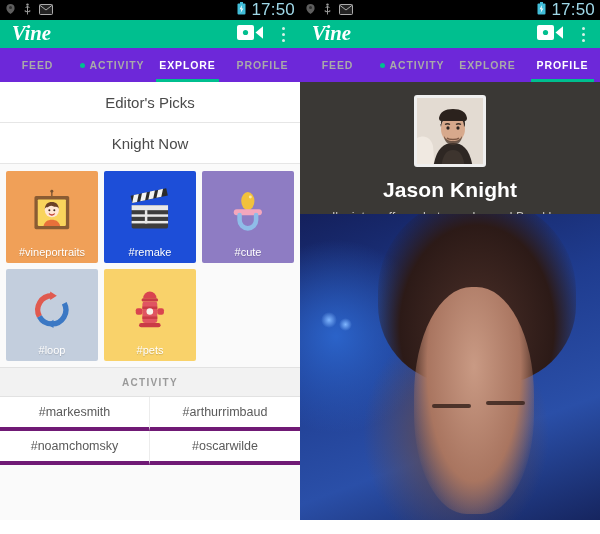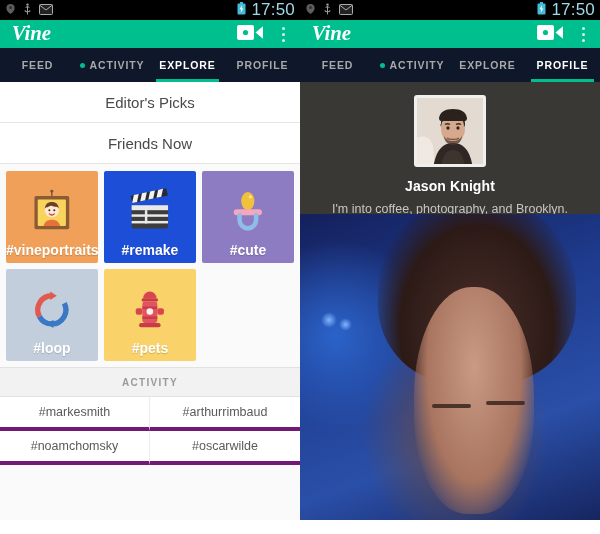--- a/index.html
+++ b/index.html
@@ -29,21 +29,21 @@
     padding: 0 10px; position: relative;
   }
   .logo { height: 26px; display: block; }
   .appbar-spacer { flex: 1; }
   .cam-icon { display: block; margin-right: 14px; }
   .dots { display: flex; flex-direction: column; gap: 3px; align-items: center; padding: 4px 5px; }
   .dots i { width: 3px; height: 3px; background: #d6f2e8; border-radius: 50%; display: block; }
 
   
   .tabbar {
-    height: 34px; background: #0f172a; display: flex; align-items: stretch;
+    height: 34px; background: #6d28d9; display: flex; align-items: stretch;
     position: relative;
   }
   .tab {
     flex: 1; display: flex; align-items: center; justify-content: center; gap: 4px;
     font-size: 10.5px; letter-spacing: .9px; color: #a9a9a9; font-weight: 700;
     position: relative; text-transform: uppercase;
   }
   .tab.active { color: #ffffff; }
   .tab.active::after {
     content: ""; position: absolute; left: 8%; right: 8%; bottom: 0;
@@ -62,21 +62,21 @@
     padding: 7px 6px 6px 6px; background: #fafafa;
   }
   .tile {
     position: relative; aspect-ratio: 1/1; border-radius: 2px;
     display: flex; align-items: center; justify-content: center;
     overflow: hidden;
   }
   .tile .art { width: 54%; height: 54%; display: block; margin-bottom: 10px; }
   .tile .tlabel {
     position: absolute; bottom: 5px; left: 0; right: 0; text-align: center;
-    color: #fff; font-size: 14px; font-weight: 700; text-shadow: 0 1px 1px rgba(0,0,0,.18);
+    color: #fff; font-size: 11px; font-weight: 400; text-shadow: 0 1px 1px rgba(0,0,0,.18);
   }
   .trending-bar {
     height: 30px; background: #f2f2f2; display: flex; align-items: center; justify-content: center;
     font-size: 10px; letter-spacing: 1.3px; color: #9a9a9a; font-weight: 700;
     border-top: 1px solid #e2e2e2; border-bottom: 1px solid #e2e2e2;
   }
   .trend-grid { display: grid; grid-template-columns: 1fr 1fr; background: #fff; }
   .trend-cell {
     height: 34px; display: flex; align-items: center; justify-content: center;
     font-size: 12.5px; color: #5a5a5a;
@@ -84,21 +84,21 @@
   }
   .trend-cell:nth-child(2n) { border-right: none; }
 
   
   .profile { background: #3a3835; height: 438px; position: relative; overflow: hidden; }
   .prof-top { padding: 13px 14px 0; text-align: center; }
   .avatar {
     width: 72px; height: 72px; margin: 0 auto; border: 3px solid #efefef;
     border-radius: 3px; overflow: hidden; background: #d8cfc6; position: relative;
   }
-  .pname { color: #fff; font-size: 14px; font-weight: 700; margin-top: 11px; letter-spacing: .1px; }
+  .pname { color: #fff; font-size: 21px; font-weight: 700; margin-top: 11px; letter-spacing: .1px; }
   .pbio { color: #c8c6c2; font-size: 12.5px; line-height: 16px; margin-top: 7px; }
   .pstats { margin-top: 9px; font-size: 10.5px; letter-spacing: .6px; color: #b0aeaa; }
   .pstats b { color: #ffffff; font-weight: 700; }
   .pstats .sep { margin: 0 5px; color: #8d8b88; }
   .findbtn {
     margin: 12px 14px 0; height: 36px; display: flex; align-items: stretch;
     border: 1px solid #2b2a28; background: #eceae7; border-radius: 2px; overflow: hidden;
   }
   .findbtn .ficon {
     width: 42px; background: #6b8fd4; display: flex; align-items: center; justify-content: center;
@@ -212,21 +212,21 @@
       <div class="tab active">
         <span>EXPLORE</span>
       </div>
       <div class="tab">
         <span>PROFILE</span>
       </div>
     </div>
 
     <div class="explore">
       <div class="sec-header">Editor's Picks</div>
-      <div class="sec-header">Friends Now</div>
+      <div class="sec-header">Knight Now</div>
 
       <div class="tiles">
 
         <div class="tile" style="background:#f0a058">
           <svg class="art" viewBox="0 0 60 60">
             <path d="M30 5 L30 11" stroke="#7a5230" stroke-width="1.6"></path>
             <circle cx="30" cy="5" r="1.8" fill="#7a5230"></circle>
             <rect x="9" y="11" width="42" height="40" rx="2" fill="#8a5c33"></rect>
             <rect x="13" y="15" width="34" height="32" rx="1" fill="#f9d45c"></rect>
             <circle cx="30" cy="28" r="8.5" fill="#ffe7d4"></circle>

